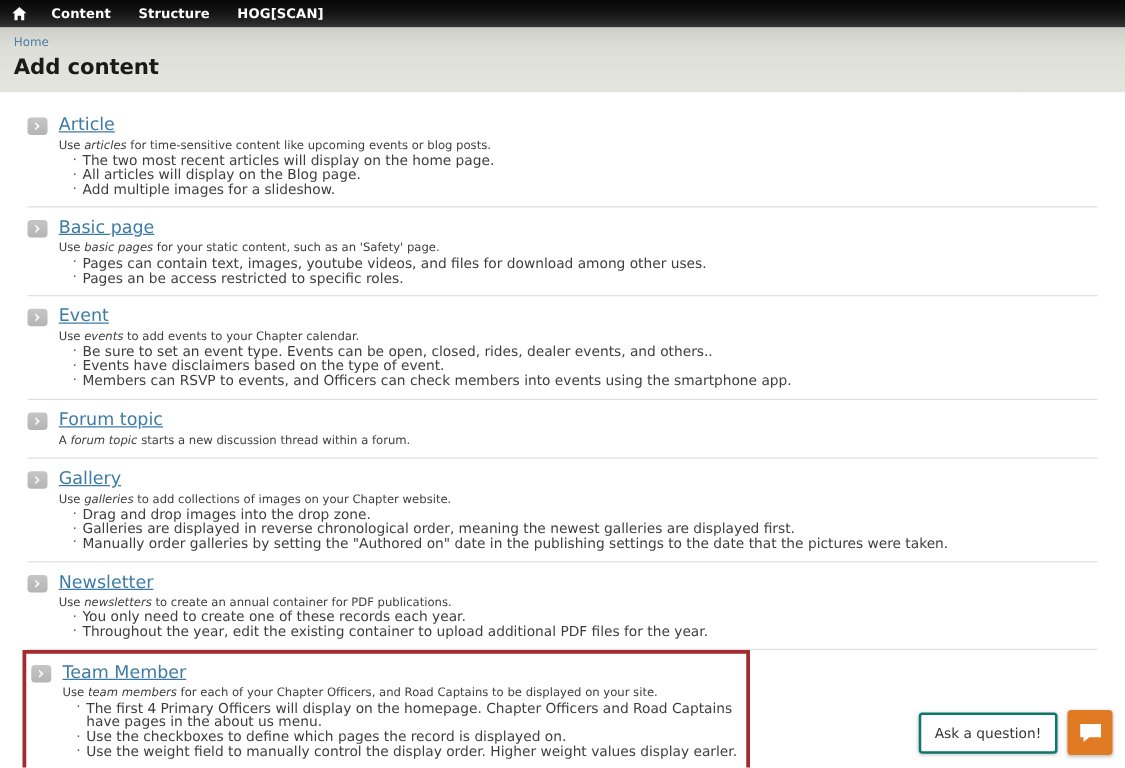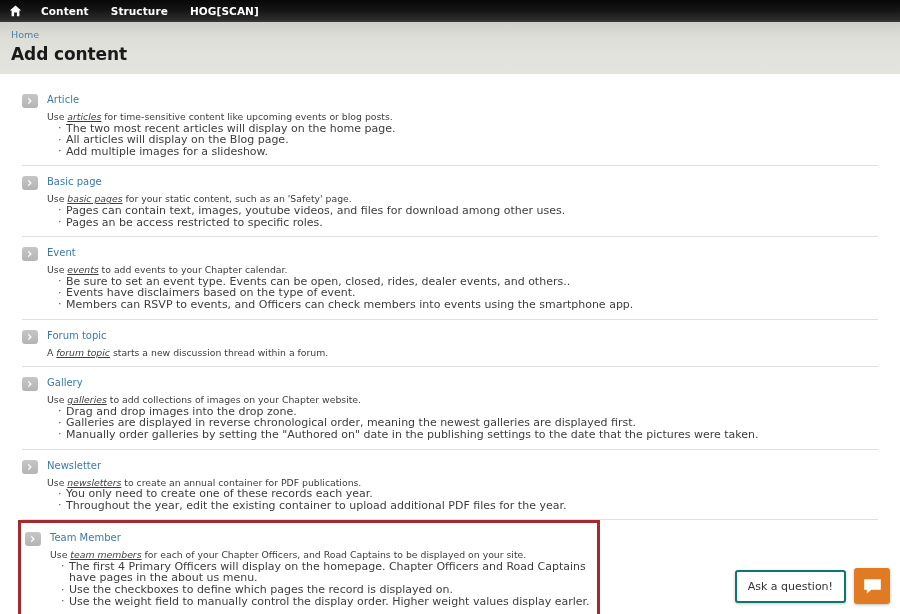--- a/index.html
+++ b/index.html
@@ -118,37 +118,38 @@
     width: 16px; height: 14px;
     border-radius: 3px;
     background: linear-gradient(to bottom, #c6c6c6 0%, #b4b4b4 100%);
     display: flex; align-items: center; justify-content: center;
     margin-top: 1px;
   }
   .arrow-icon svg { display:block; }
 
   .type-link {
     margin-left: 9px;
-    font-size: 10px;
+    font-size: 14px;
     color: #3c7ba5;
     line-height: 14px;
     cursor: pointer;
+    text-decoration: underline;
   }
 
   .type-body {
     margin-left: 25px;
     margin-top: 2px;
   }
   .type-desc {
     font-size: 9.3px;
     color: #3d3d3d;
     line-height: 11.6px;
     margin: 0;
   }
-  .type-desc em { font-style: italic; text-decoration: underline; }
+  .type-desc em { font-style: italic; }
 
   ul.type-bullets {
     list-style: none;
     margin: 0;
     padding: 0 0 0 11px;
   }
   ul.type-bullets li {
     position: relative;
     font-size: 11px;
     color: #3d3d3d;

